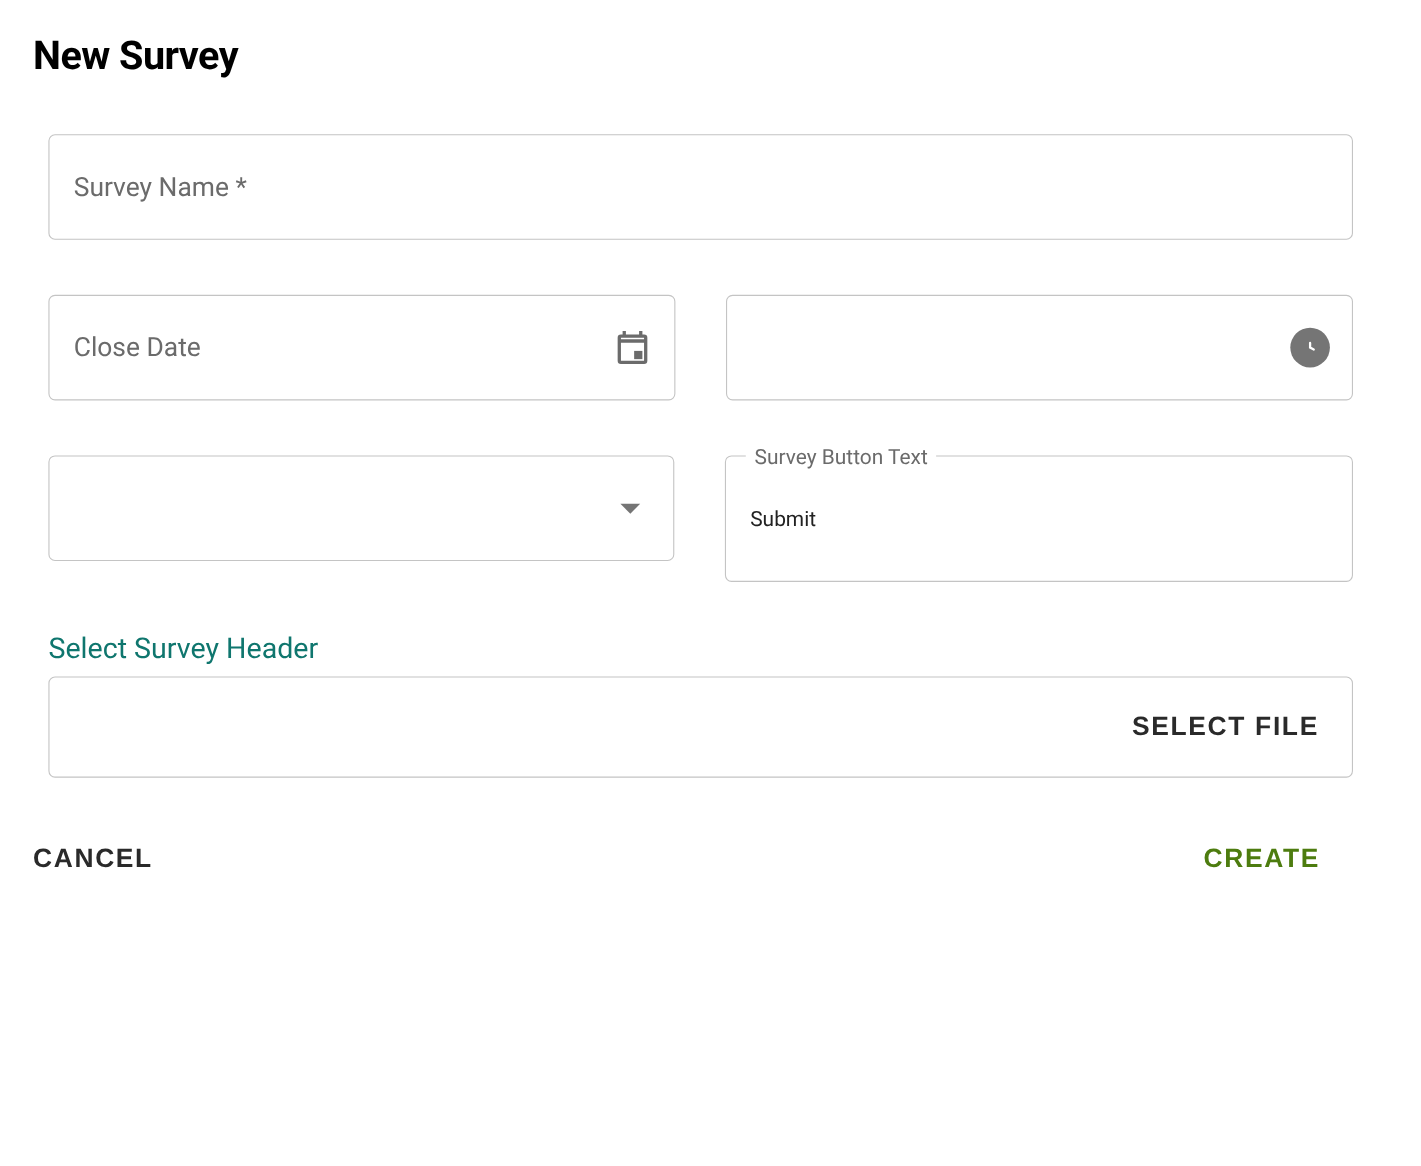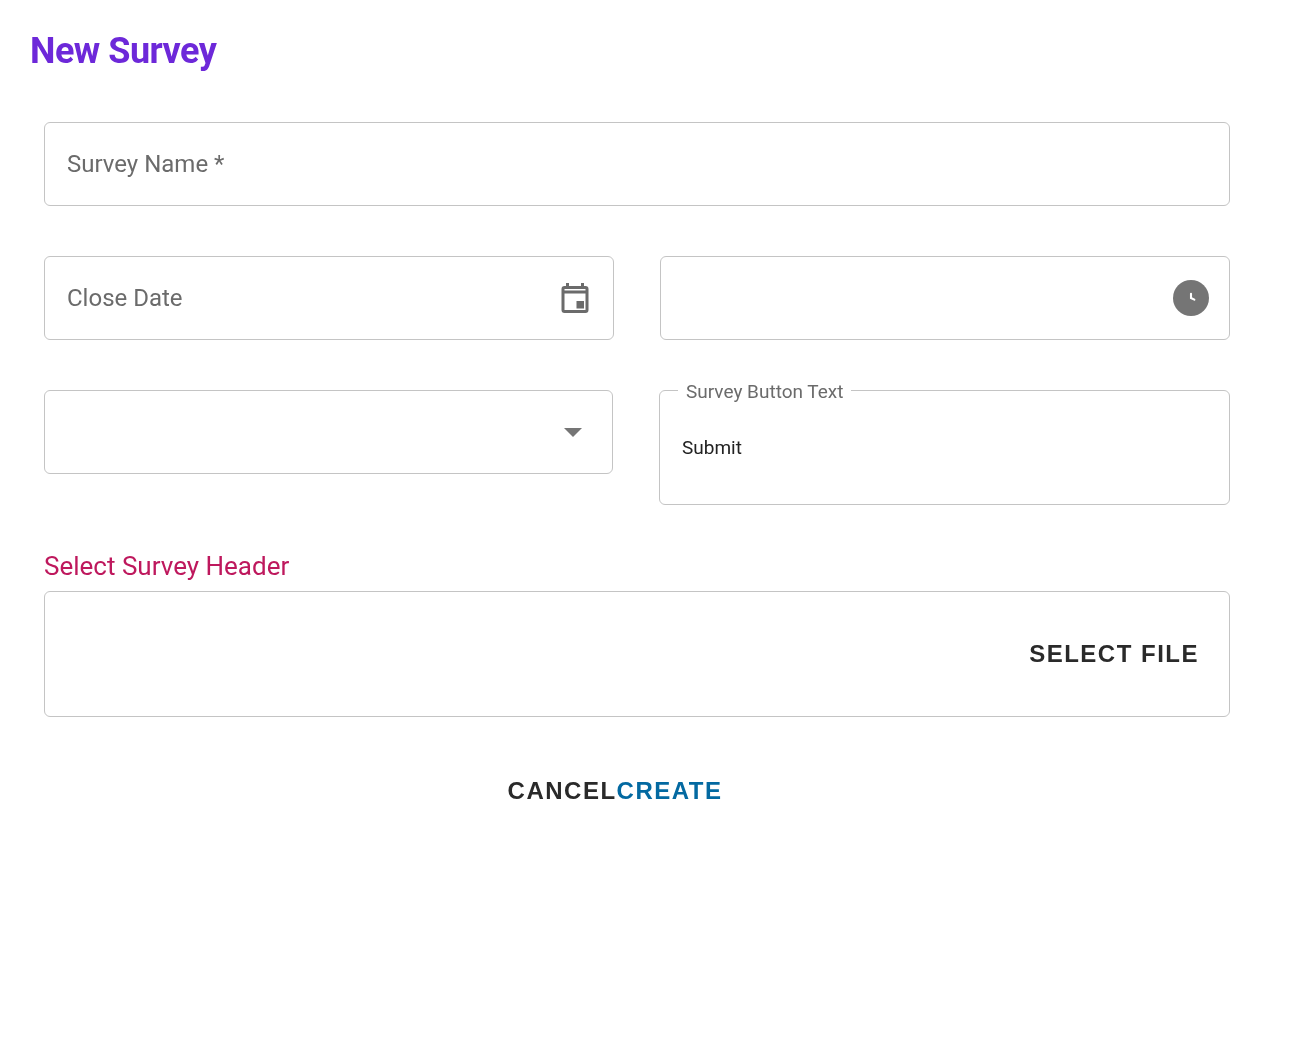--- a/index.html
+++ b/index.html
@@ -12,42 +12,42 @@
       background: #fff;
       padding: 30px;
       color: #333;
     }
     .container {
       max-width: 1200px;
     }
     .page-title {
       font-size: 36px;
       font-weight: 700;
-      color: #6d28d9;
+      color: #000000;
       margin-bottom: 50px;
       letter-spacing: -0.5px;
     }
     .form-grid {
       display: flex;
       flex-direction: column;
       gap: 50px;
       padding-left: 14px;
     }
     .form-row {
       display: flex;
       gap: 46px;
     }
     .form-row > * {
       flex: 1;
     }
     .field-wrapper {
       position: relative;
       border: 1px solid #c4c4c4;
       border-radius: 6px;
-      height: 84px;
+      height: 96px;
       display: flex;
       align-items: center;
       padding: 0 22px;
       background: #fff;
     }
     .field-wrapper.with-icon {
       padding-right: 20px;
       justify-content: flex-end;
     }
     .field-placeholder {
@@ -106,62 +106,62 @@
       padding: 0 8px;
       font-size: 19px;
       color: #6b6b6b;
     }
     .field-value {
       font-size: 19px;
       color: #222;
     }
     .section-label {
       font-size: 26px;
-      color: #be185d;
+      color: #0f766e;
       margin-bottom: 10px;
       padding-left: 14px;
     }
     .file-select-box {
       border: 1px solid #c4c4c4;
       border-radius: 6px;
-      height: 126px;
+      height: 92px;
       display: flex;
       align-items: center;
       justify-content: flex-end;
       padding: 0 30px;
       margin-left: 14px;
     }
     .select-file-btn {
       font-size: 24px;
       font-weight: 700;
       letter-spacing: 1.5px;
       color: #2a2a2a;
       background: none;
       border: none;
       cursor: pointer;
     }
     .actions-row {
       display: flex;
-      justify-content: center;
+      justify-content: space-between;
       margin-top: 60px;
       padding-right: 30px;
     }
     .action-btn {
       font-size: 24px;
       font-weight: 700;
       letter-spacing: 1.5px;
       background: none;
       border: none;
       cursor: pointer;
     }
     .action-btn.cancel {
       color: #2a2a2a;
     }
     .action-btn.create {
-      color: #0369a1;
+      color: #4d7c0f;
     }
     .header-section {
       margin-top: 46px;
     }
     input.hidden-input {
       position: absolute;
       inset: 0;
       opacity: 0;
       cursor: pointer;
     }

